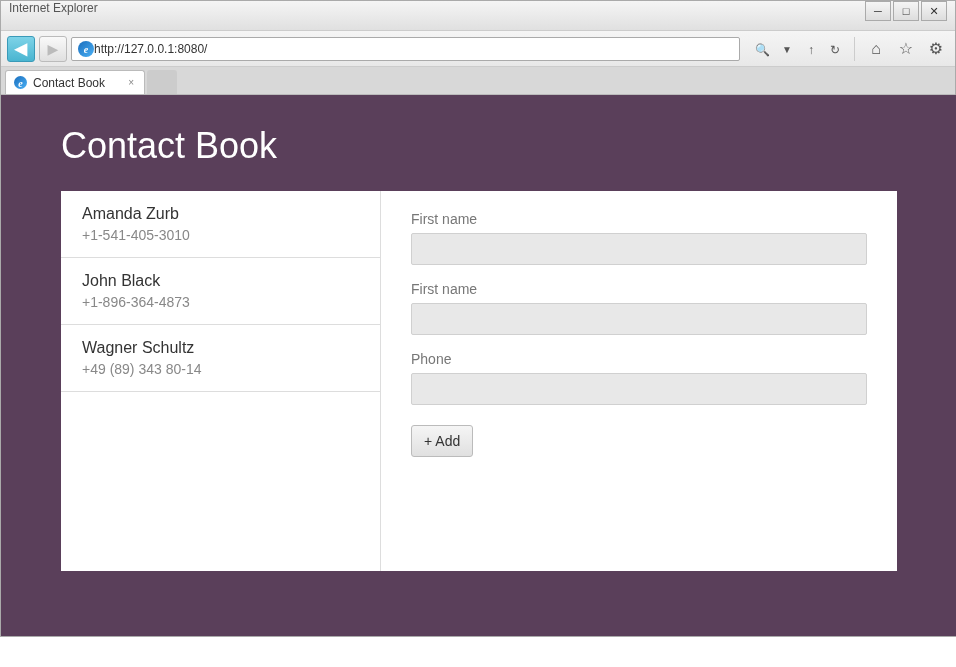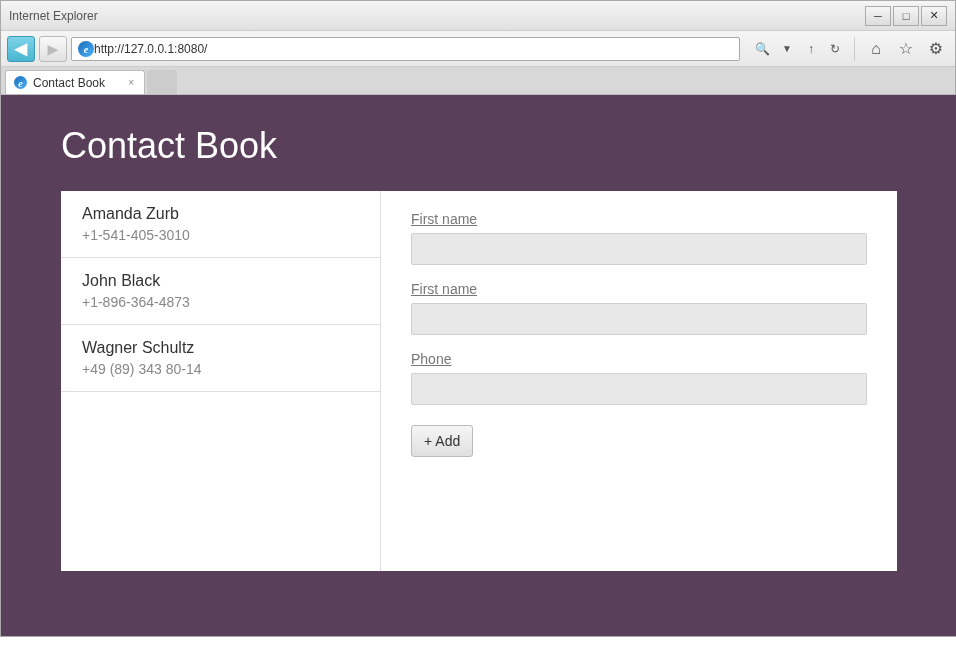--- a/index.html
+++ b/index.html
@@ -9,21 +9,20 @@
     .window-chrome {
       width: 956px;
       background: #f0f0f0;
       border: 1px solid #aaa;
     }
 
     .title-bar {
       height: 30px;
       background: linear-gradient(to bottom, #f5f5f5, #e0e0e0);
       display: flex;
-      align-items: center;
       justify-content: space-between;
       padding: 0 8px;
       border-bottom: 1px solid #ccc;
     }
 
     .title-bar-buttons {
       display: flex;
       gap: 2px;
     }
 
@@ -72,21 +71,21 @@
       color: white;
       font-size: 16px;
       font-weight: bold;
     }
 
     .nav-btn.forward { color: #bbb; }
 
     .address-bar-container {
       flex: 1;
       display: flex;
-      align-items: center;
+      align-items: flex-end;
       gap: 12px;
     }
 
     .address-bar-wrapper {
       flex: 1;
       height: 24px;
       background: white;
       border: 1px solid #aaa;
       display: flex;
       align-items: center;
@@ -216,21 +215,20 @@
 
     .form-group {
       margin-bottom: 16px;
     }
 
     .form-label {
       display: block;
       font-size: 14px;
       color: #777;
       margin-bottom: 6px;
-      text-decoration: underline;
     }
 
     .form-input {
       width: 100%;
       height: 32px;
       background: #e8e8e8;
       border: 1px solid #d0d0d0;
       border-radius: 2px;
       padding: 0 8px;
       font-size: 14px;

